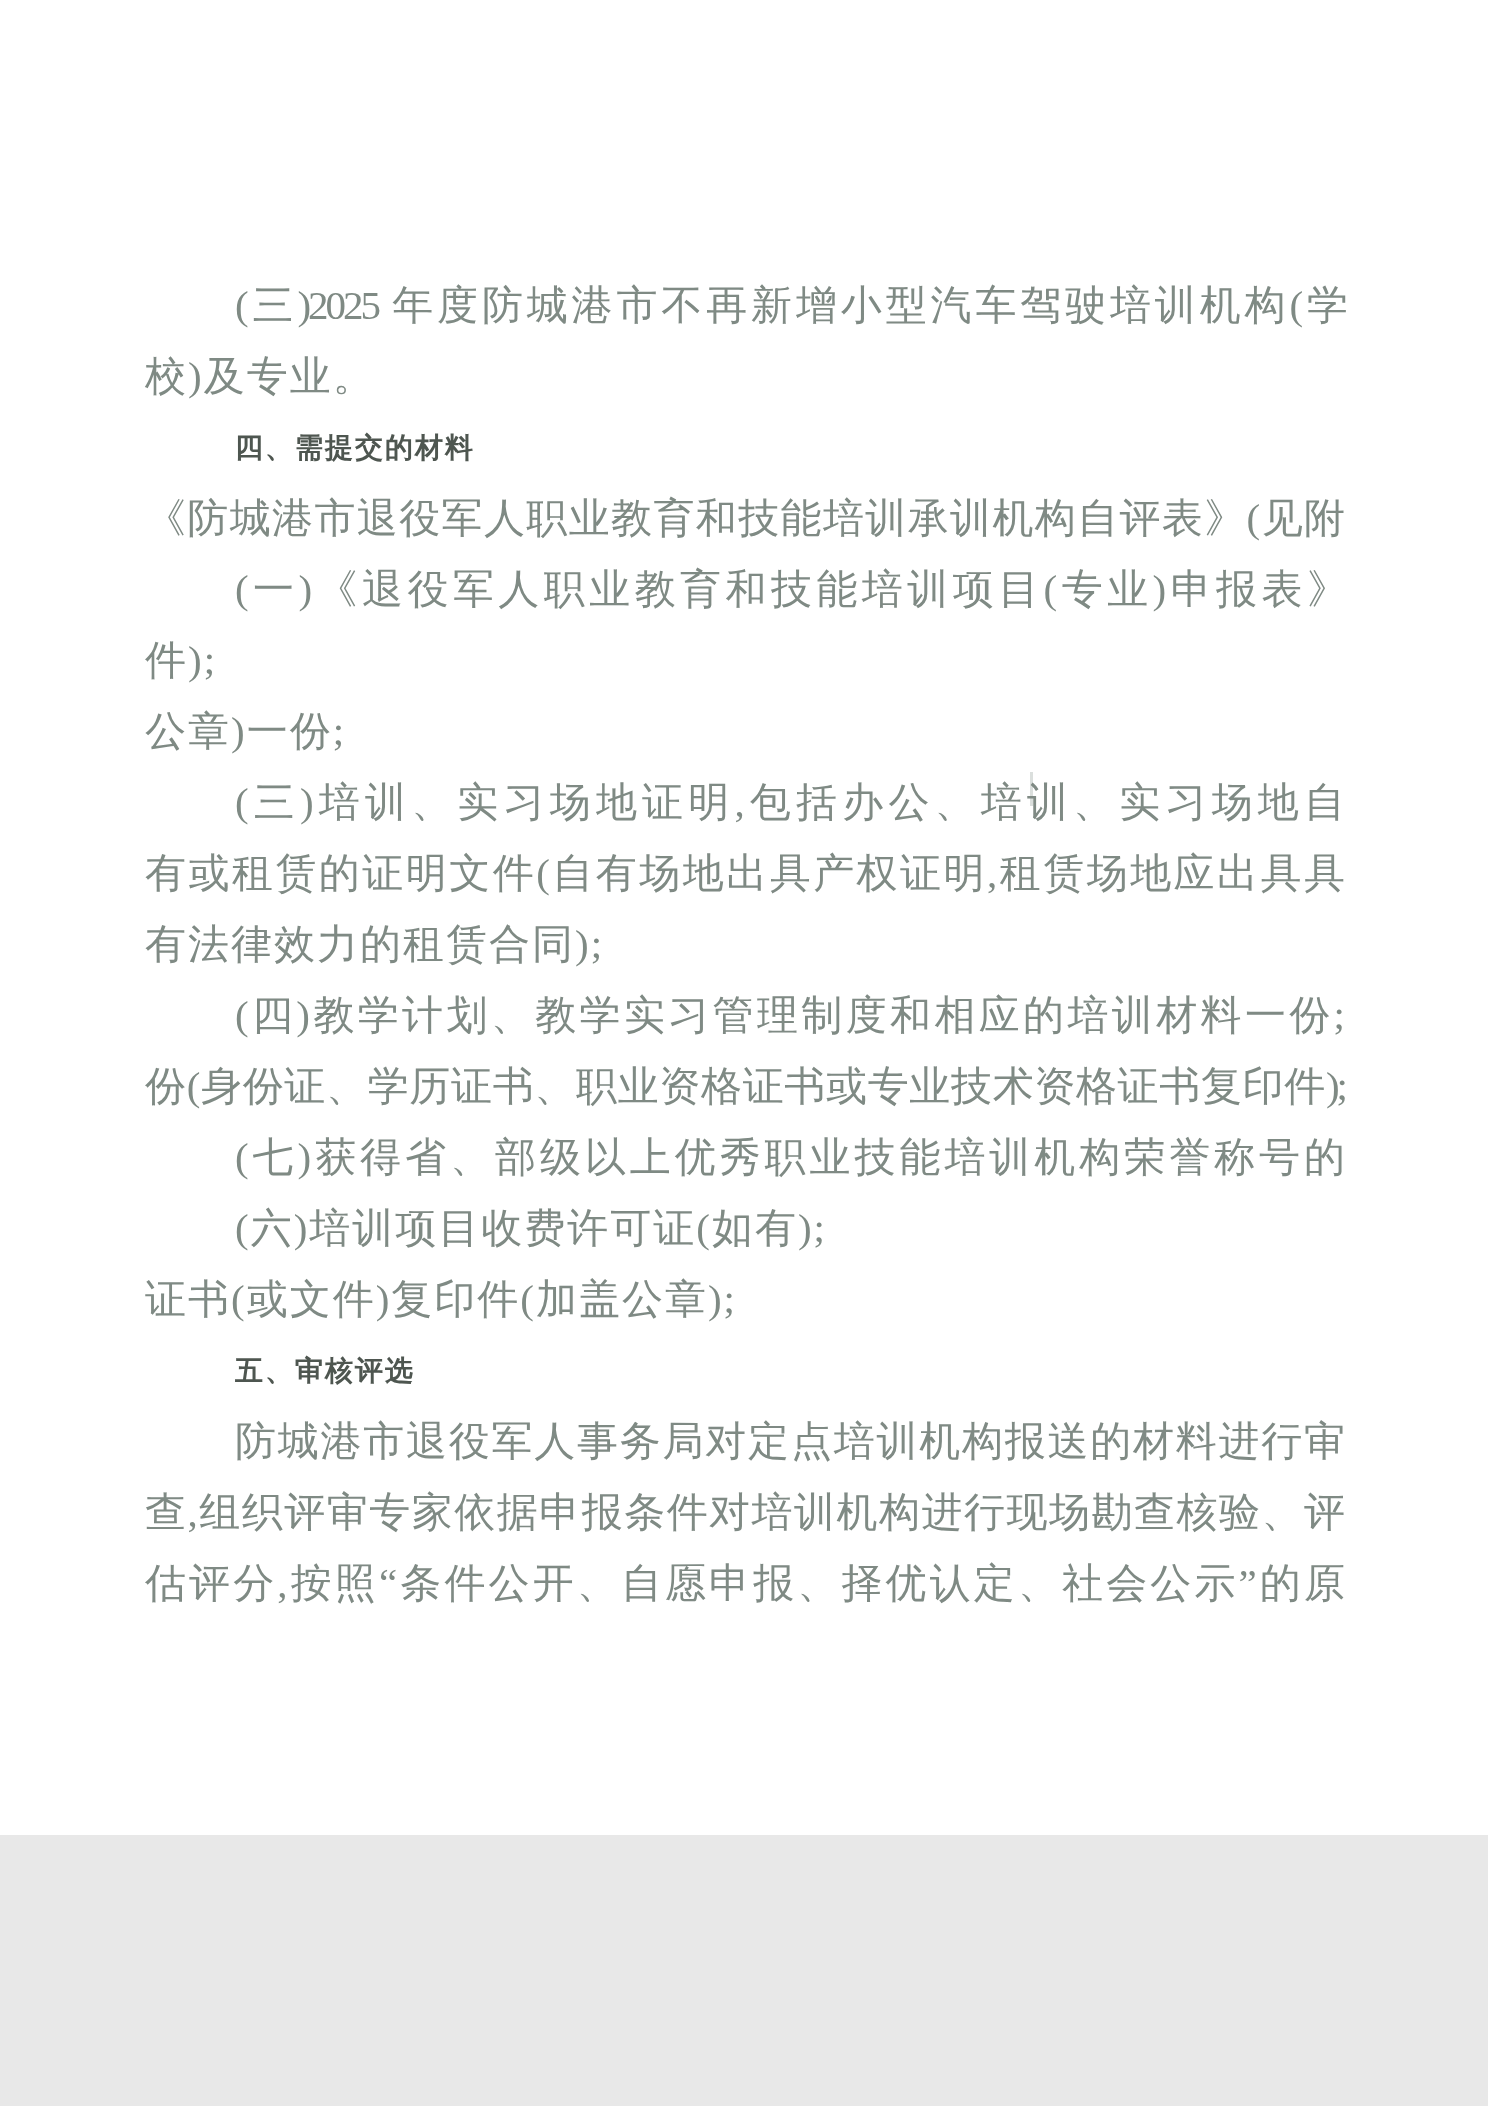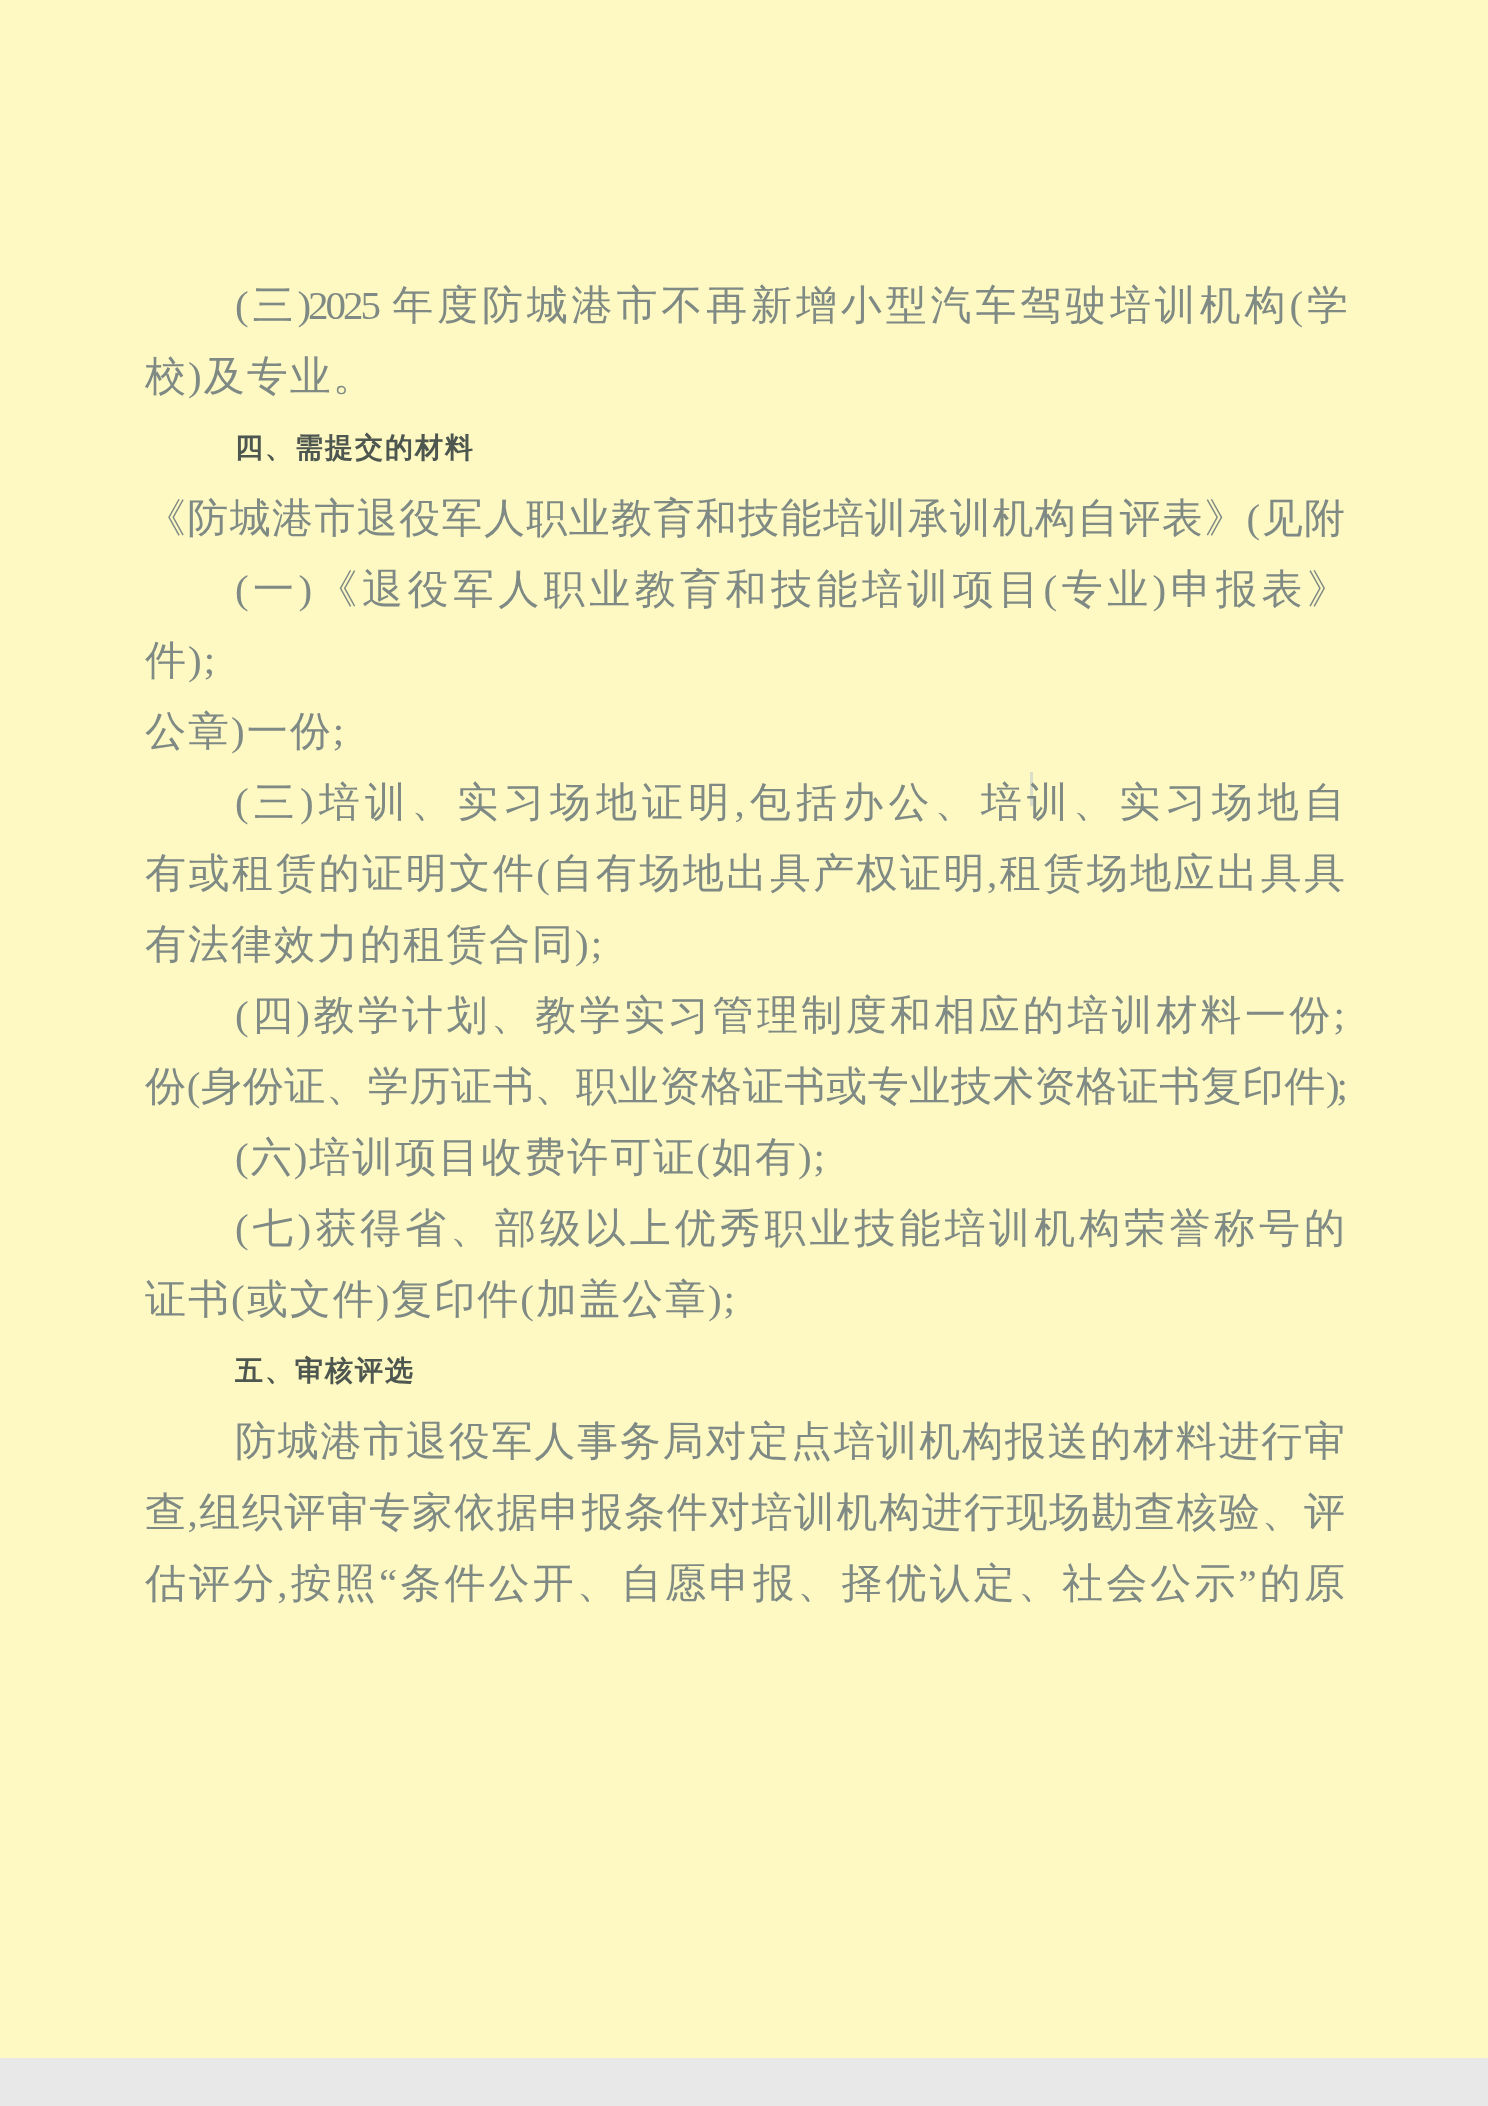--- a/index.html
+++ b/index.html
@@ -3,22 +3,22 @@
 <meta charset="utf-8">
 <style>
   html, body {
     margin: 0;
     padding: 0;
     background: #e8e8e8;
   }
   .page {
     position: relative;
     width: 1488px;
-    height: 2058px;
-    background: #fef9c3;
+    height: 1835px;
+    background: #ffffff;
     overflow: hidden;
     font-family: "Liberation Serif", serif;
   }
   .content {
     position: absolute;
     left: 145px;
     top: 270px;
     width: 1200px;
   }
   .line {
@@ -68,21 +68,21 @@
     <div class="line indent heading">四、需提交的材料</div>
     <div class="line just">《防城港市退役军人职业教育和技能培训承训机构自评表》(见附</div>
     <div class="line indent just tight">(一)《退役军人职业教育和技能培训项目(专业)申报表》</div>
     <div class="line">件);</div>
     <div class="line">公章)一份;</div>
     <div class="line indent just">(三)培训、实习场地证明,包括办公、培训、实习场地自</div>
     <div class="line just">有或租赁的证明文件(自有场地出具产权证明,租赁场地应出具具</div>
     <div class="line">有法律效力的租赁合同);</div>
     <div class="line indent just">(四)教学计划、教学实习管理制度和相应的培训材料一份;</div>
     <div class="line just tight">份(身份证、学历证书、职业资格证书或专业技术资格证书复印件);</div>
+    <div class="line indent just">(七)获得省、部级以上优秀职业技能培训机构荣誉称号的</div>
     <div class="line indent">(六)培训项目收费许可证(如有);</div>
-    <div class="line indent just">(七)获得省、部级以上优秀职业技能培训机构荣誉称号的</div>
     <div class="line">证书(或文件)复印件(加盖公章);</div>
     <div class="line indent heading">五、审核评选</div>
     <div class="line indent just">防城港市退役军人事务局对定点培训机构报送的材料进行审</div>
     <div class="line just">查,组织评审专家依据申报条件对培训机构进行现场勘查核验、评</div>
     <div class="line just">估评分,按照“条件公开、自愿申报、择优认定、社会公示”的原</div>
   </div>
 </div>
 
 </body></html>

